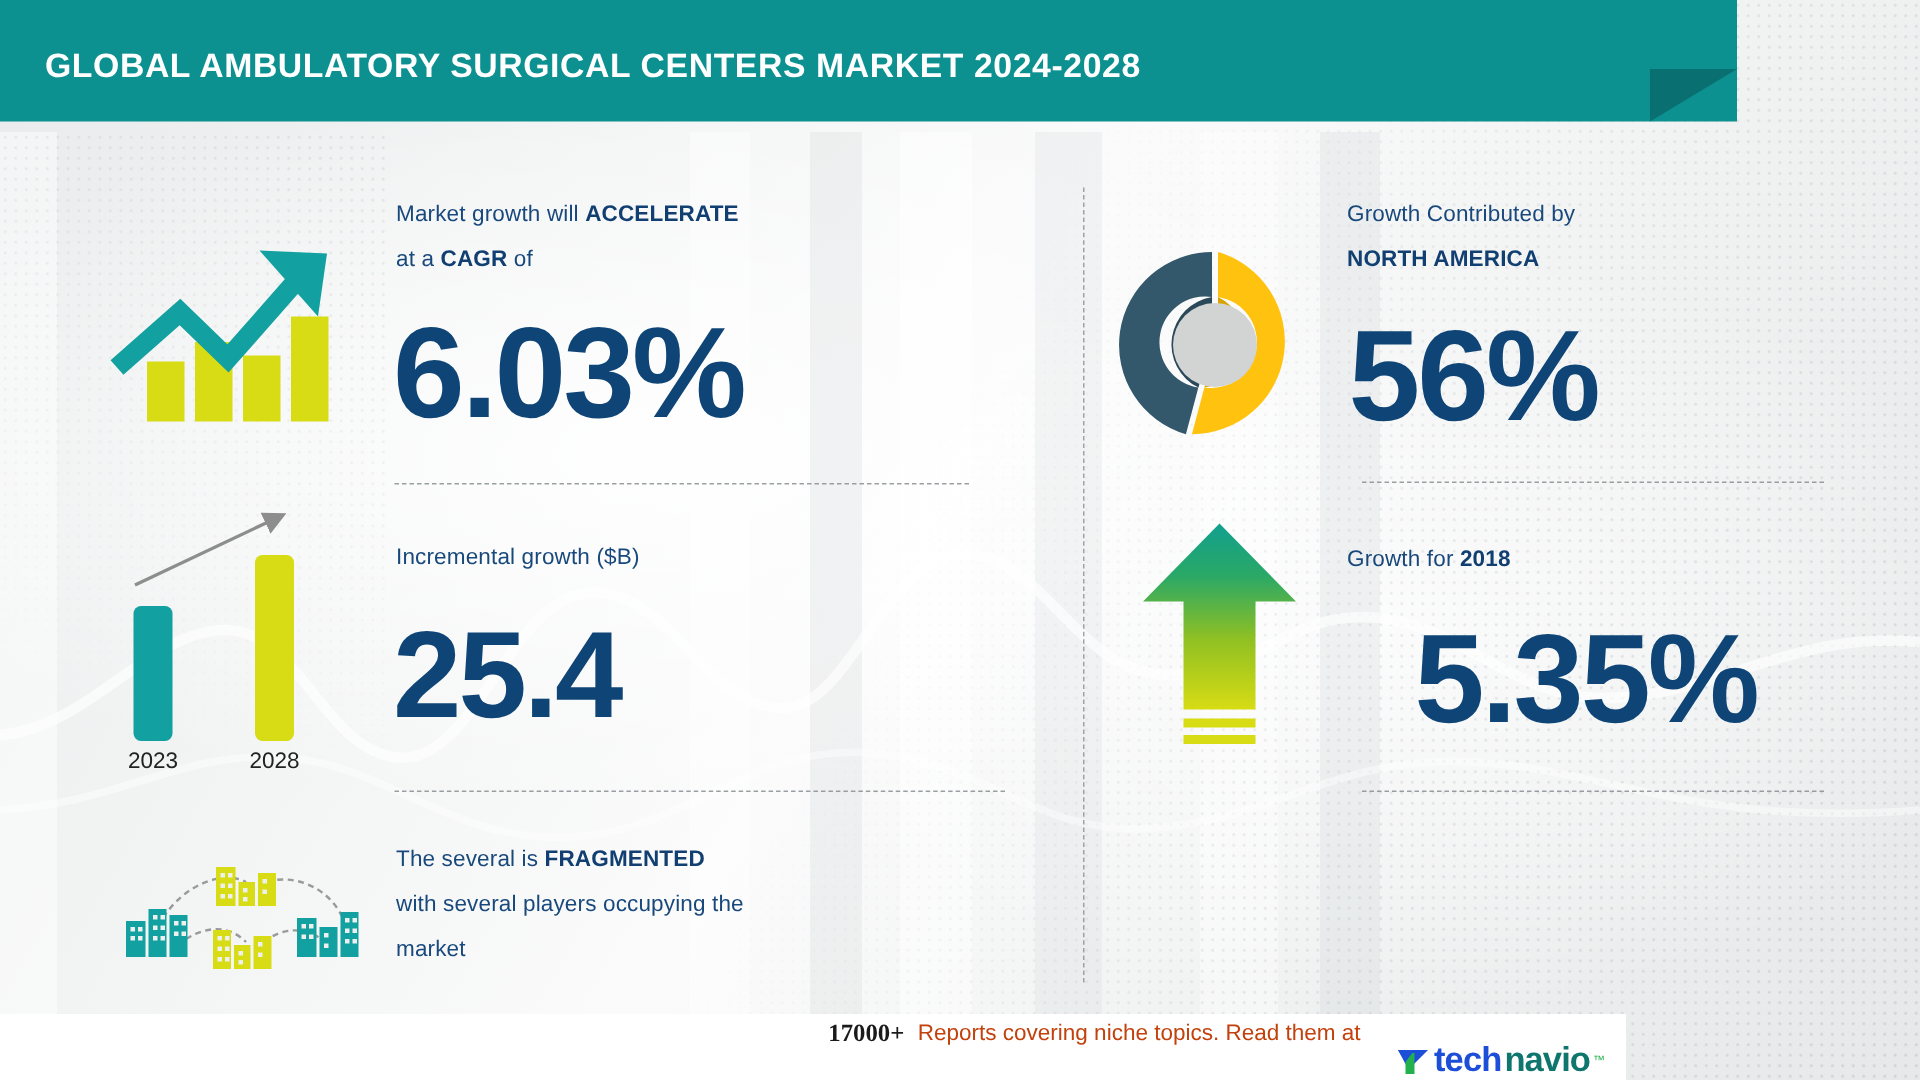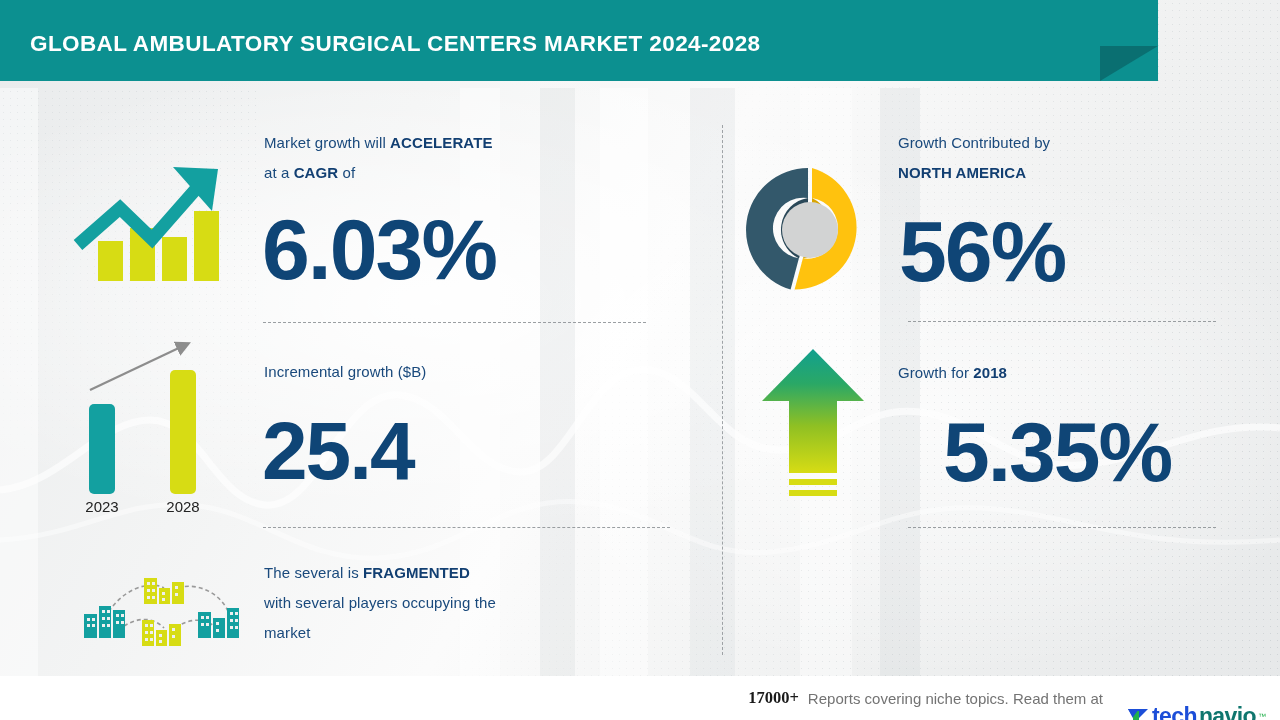--- a/index.html
+++ b/index.html
@@ -97,28 +97,28 @@
   .divider-v {
     position:absolute;
     width:0;
     border-left:1px dashed #8a8f93;
     z-index:4;
     opacity:.8;
   }
 
   
   .footer {
-    position:absolute; left:0; bottom:0; width:1280px; height:44px;
+    position:absolute; left:0; bottom:0; width:1084px; height:44px;
     background:#ffffff;
     z-index:8;
-    display:flex; align-items:center; justify-content:flex-end;
+    display:flex; align-items:flex-end; justify-content:flex-end;
   }
   .footer-inner { display:flex; align-items:center; gap:9px; padding-right:14px; }
   .footer-count { font-size:16.5px; font-weight:bold; color:#1a1a1a; font-family:"Liberation Serif", serif; }
-  .footer-text { font-size:15px; color:#737373; }
+  .footer-text { font-size:15px; color:#c2410c; }
   .logo-wrap { display:flex; align-items:center; gap:2px; margin-left:14px;margin-top:36px; }
   .logo-word { font-size:23px; font-weight:bold; letter-spacing:-.6px; font-family:"Liberation Sans", sans-serif; }
   .logo-tech { color:#1c4ed8; }
   .logo-navio { color:#0f766e; }
   .logo-tm { font-size:8px; color:#22b14c; vertical-align:super; }
 </style>
 </head>
 <body>
 
 <div id="stage">

